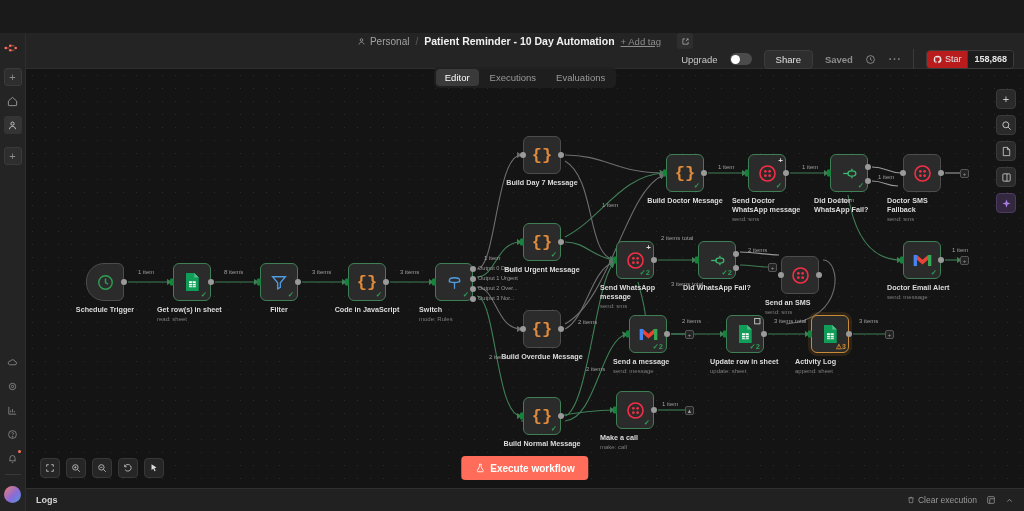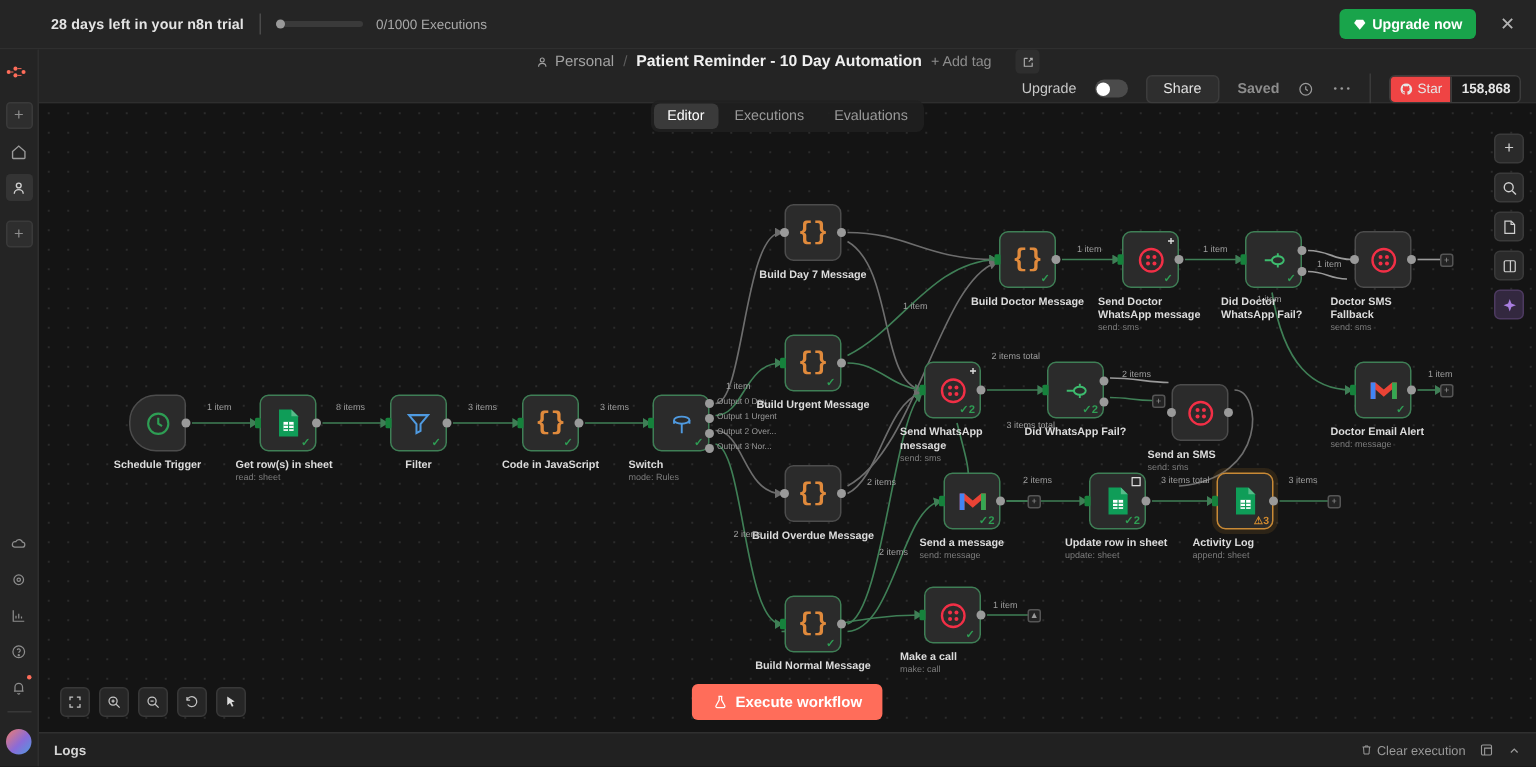--- a/index.html
+++ b/index.html
@@ -67,21 +67,21 @@
   
   .header {
     position: absolute; left: 26px; top: 33px; width: 998px; height: 36px;
     background: #242424; border-bottom: 1px solid #2e2e2e;
     display: flex; align-items: center; padding: 0 10px; flex-direction: column;
   }
   .bc { display: flex; align-items: center; gap: 6px; }
   .bc-personal { font-size: 10px; color: #a2a2a2; display: flex; align-items: center; gap: 4px; cursor: pointer; }
   .bc-slash { color: #5d5d5d; font-size: 10px; }
   .bc-title { font-size: 10.5px; color: #f0f0f0; font-weight: 600; cursor: pointer; }
-  .add-tag { font-size: 9.5px; color: #8d8d8d; margin-left: 0; cursor: pointer; }
+  .add-tag { font-size: 9.5px; color: #8d8d8d; margin-left: 0; cursor: pointer; text-decoration: underline; }
   .hdr-icon-btn {
     width: 16px; height: 16px; border-radius: 3px; background: #2e2e2e;
     display: flex; align-items: center; justify-content: center;
     margin-left: 10px; cursor: pointer; color: #b0b0b0;
   }
   .hdr-right { margin-left: auto; display: flex; align-items: center; gap: 12px; }
   .inactive-lbl { font-size: 9.5px; color: #c8c8c8; }
   .toggle {
     width: 22px; height: 12px; border-radius: 7px; background: #4b4b4b;
     position: relative; cursor: pointer;
@@ -93,21 +93,21 @@
   .share-btn {
     background: #2e2e2e; border: 1px solid #3c3c3c; border-radius: 4px;
     height: 19px; padding: 0 11px; font-size: 9.5px; color: #e2e2e2;
     display:flex; align-items:center; cursor: pointer;
     font-family: "Liberation Sans", sans-serif;
   }
   .saved-lbl { font-size: 9.5px; color: #8d8d8d; font-weight: bold; }
   .hdr-plain-icon { color: #9a9a9a; cursor: pointer; display:flex; align-items:center; }
   .hdr-div { width: 1px; height: 20px; background: #3a3a3a; }
   .star-group { display: flex; align-items: center; height: 19px; border: 1px solid #3c3c3c; border-radius: 4px; overflow: hidden; cursor: pointer; }
-  .star-left { background: #ef4444; padding: 0 6px; height: 100%; display: flex; align-items: center; gap: 3px; font-size: 9px; color: #e6e6e6; }
+  .star-left { background: #b91c1c; padding: 0 6px; height: 100%; display: flex; align-items: center; gap: 3px; font-size: 9px; color: #e6e6e6; }
   .star-right { background: #1c1c1c; padding: 0 6px; height: 100%; display: flex; align-items: center; font-size: 9px; color: #e6e6e6; font-weight:600; border-left: 1px solid #3c3c3c; }
 
   
   .tabs-wrap {
     position: absolute; left: 26px; top: 66px; width: 998px; height: 22px;
     display: flex; justify-content: center; align-items: center; z-index: 6;
     pointer-events: none;
   }
   .tabs { display: flex; gap: 2px; background: rgba(32,32,32,.85); border-radius: 5px; padding: 2px; pointer-events: auto; }
   .tab {
@@ -212,39 +212,20 @@
   .logs-lbl { font-size: 9px; color: #d4d4d4; font-weight: 600; cursor: pointer; }
   .logs-right { margin-left: auto; display: flex; align-items: center; gap: 9px; }
   .clear-exec { font-size: 8.5px; color: #9a9a9a; display:flex; align-items:center; gap:3px; cursor:pointer; }
   .logs-icon { color: #9a9a9a; cursor: pointer; display:flex; }
 </style>
 </head>
 <body>
 
 <div id="app">
 
-  <div class="trial-bar">
-    <div class="trial-left">
-      <span class="trial-text">28 days left in your n8n trial</span>
-      <span class="trial-divider"></span>
-      <span class="trial-progress-wrap">
-        <span class="trial-progress"></span>
-        <span class="trial-exec">0/1000 Executions</span>
-      </span>
-    </div>
-    <div class="trial-right">
-      <button class="upgrade-btn">
-        <svg width="9" height="9" viewBox="0 0 24 24" fill="#fff">
-            <path d="M6 3h12l4 6-10 12L2 9z"></path>
-          </svg>
-        <span>Upgrade now</span>
-      </button>
-      <span class="close-x">✕</span>
-    </div>
-  </div>
 
   <div class="rail">
     <div class="rail-logo">
       <svg width="18" height="10" viewBox="0 0 40 20">
         <circle cx="4" cy="10" r="3" fill="#ff6d5a"></circle>
           <circle cx="14" cy="5" r="3" fill="#ff6d5a"></circle>
         <circle cx="14" cy="15" r="3" fill="#ff6d5a"></circle>
           <circle cx="26" cy="10" r="3" fill="#ff6d5a"></circle>
         <path d="M7 10h4M17 5h6M17 15h6" stroke="#ff6d5a" stroke-width="1.4"></path>
       </svg>

